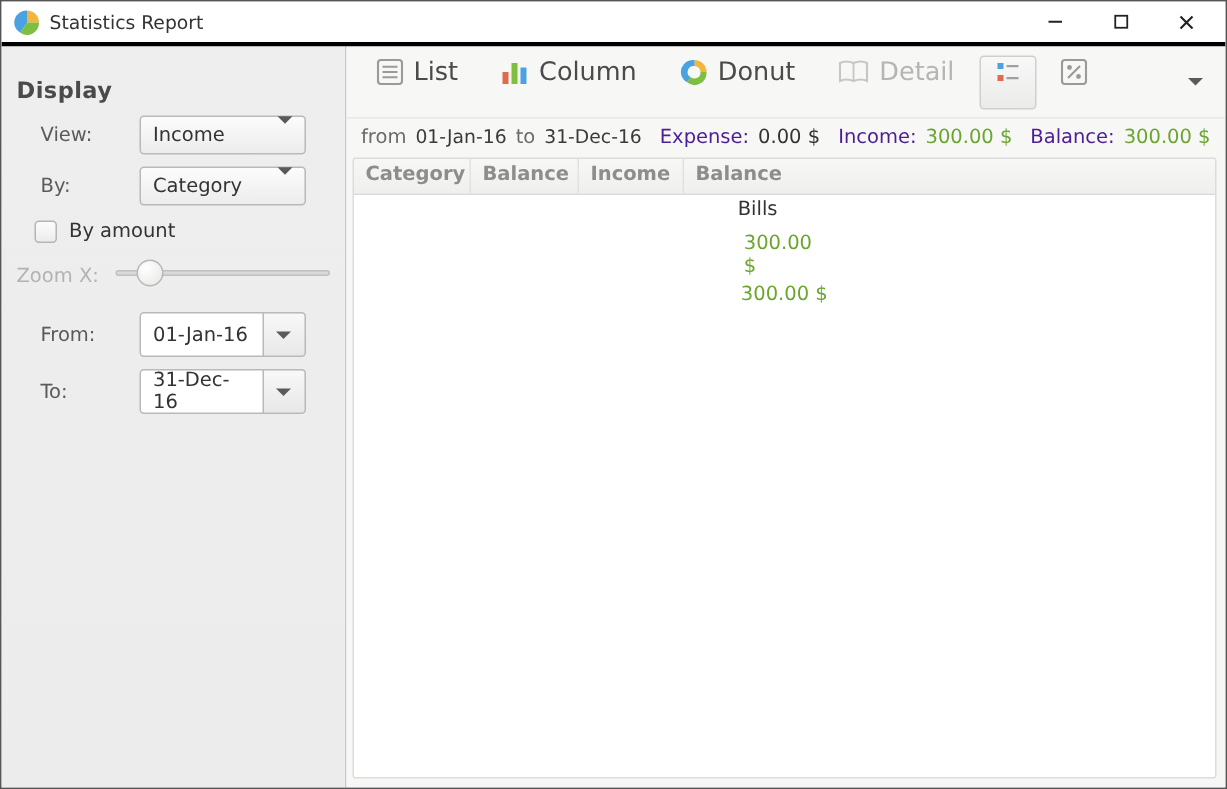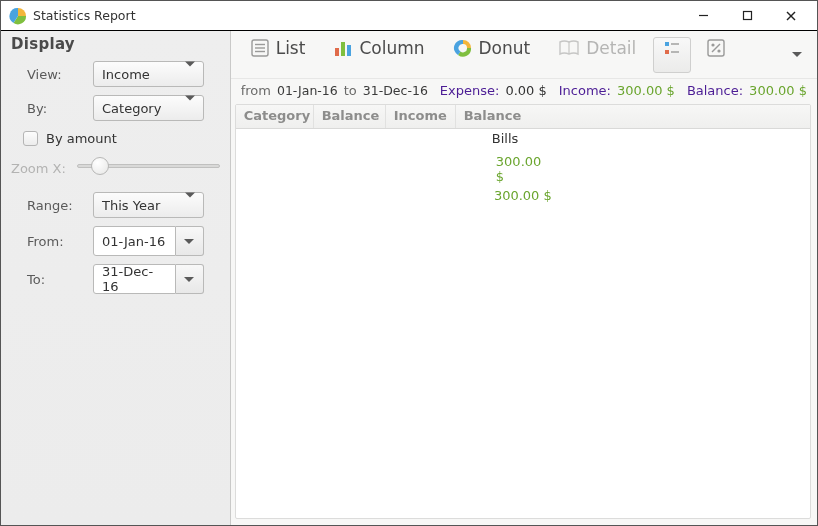--- a/index.html
+++ b/index.html
@@ -14,42 +14,42 @@
     overflow: hidden;
     border: 1px solid #555;
   }
   
   .titlebar {
     height: 30px;
     background: #fff;
     display: flex;
     align-items: center;
     padding: 0 4px;
-    border-bottom: 1px solid #000000;
+    border-bottom: 3px solid #000000;
   }
   .titlebar .appicon { width: 18px; height: 18px; margin: 0 6px 0 4px; flex-shrink:0; }
   .titlebar .title { flex: 1; font-size: 12.5px; color: #333; }
   .titlebar .winbtn {
     width: 44px; height: 28px;
     display: flex; align-items: center; justify-content: center;
     color: #222;
   }
   .titlebar .winbtn svg { stroke: #222; }
 
   .content {
     display: flex;
     height: calc(100% - 30px);
   }
 
   
   .sidebar {
     width: 294px;
     background: linear-gradient(#eeeeee, #ececec);
     border-right: 1px solid #c9c9c8;
-    padding: 0 10px 10px 10px;
+    padding: 16px 10px 10px 10px;
   }
   .section-title {
     font-weight: bold;
     font-size: 15px;
     color: #4a4a4a;
     margin: 4px 0 6px 0;
     letter-spacing: 0.3px;
   }
   .form-row {
     display: flex;
@@ -301,27 +301,20 @@
 
     <div class="slider-row">
       <div class="label">Zoom X:</div>
       <div class="slider">
         <div class="slider-track"></div>
         <div class="slider-thumb"></div>
       </div>
     </div>
 
 
-    <div class="form-row">
-      <div class="label">Range:</div>
-      <div class="dropdown">
-        <span>This Year</span>
-        <span class="chev"><span class="chev-down-tri"></span></span>
-      </div>
-    </div>
 
     <div class="form-row">
       <div class="label">From:</div>
       <div class="date-combo">
         <div class="dateval">01-Jan-16</div>
         <div class="datebtn">
             <span class="chev-down-tri"></span>
           </div>
       </div>
     </div>

